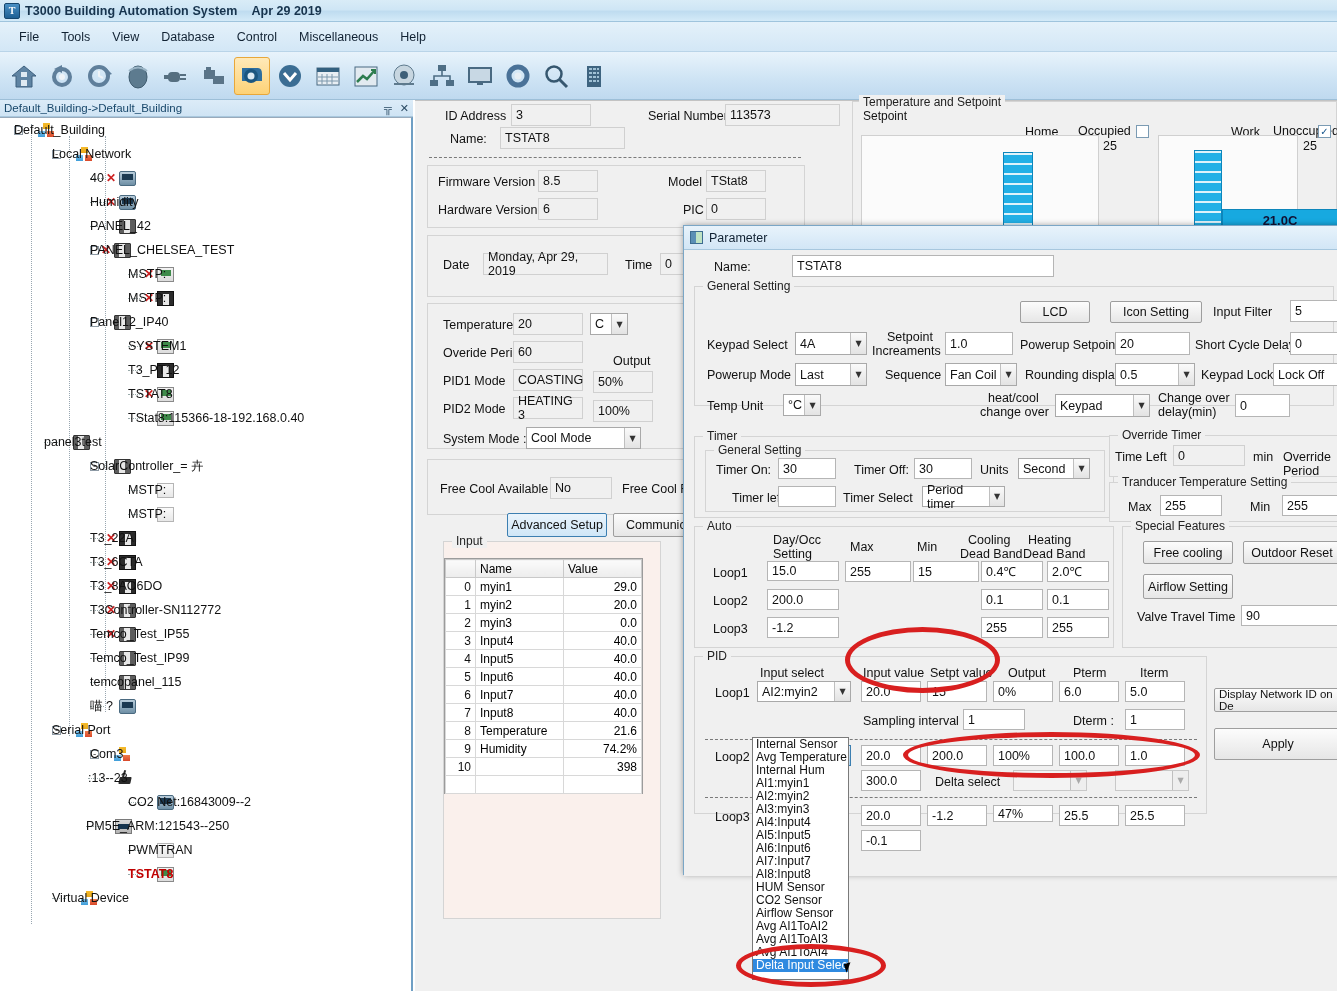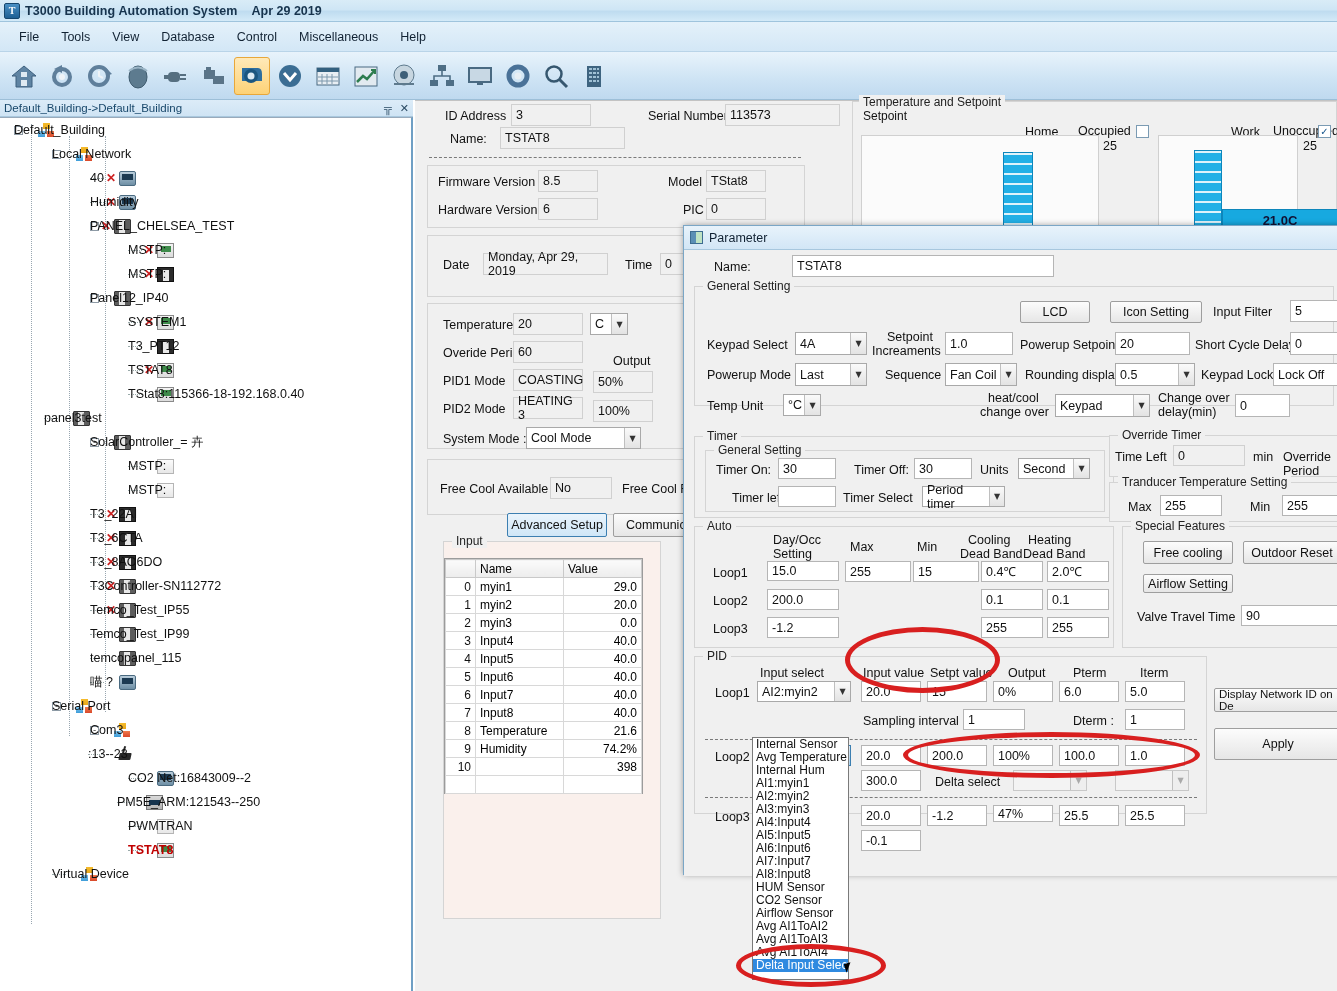--- a/index.html
+++ b/index.html
@@ -388,20 +388,26 @@
           <span class="ico dev"></span>
           <span class="lbl">40</span>
         </div>
         <div class="tnode" style="padding-left: 90px;">
           <span class="dash"></span>
           <span class="xmark">✕</span>
           <span class="ico dev"></span>
           <span class="lbl">Humidity</span>
         </div>
         <div class="tnode" style="padding-left: 90px;">
+          <span class="dash"></span>
+          <span class="xmark"></span>
+          <span class="ico panel"></span>
+          <span class="lbl">PANEL_42</span>
+        </div>
+        <div class="tnode" style="padding-left: 90px;">
           <span class="exp">-</span>
           <span class="xmark">✕</span>
           <span class="ico panel"></span>
           <span class="lbl">PANEL_CHELSEA_TEST</span>
         </div>
         <div class="tnode" style="padding-left: 128px;">
           <span class="dash"></span>
           <span class="xmark">✕</span>
           <span class="ico stat"></span>
           <span class="lbl">MSTP:</span>
@@ -531,21 +537,21 @@
           <span class="xmark"></span>
           <span class="ico ant"></span>
           <span class="lbl">:13--23</span>
         </div>
         <div class="tnode" style="padding-left: 128px;">
           <span class="dash"></span>
           <span class="xmark"></span>
           <span class="ico dev"></span>
           <span class="lbl">CO2 Net:16843009--2</span>
         </div>
-        <div class="tnode" style="padding-left: 117px;">
+        <div class="tnode" style="padding-left: 86px;">
           <span class="dash"></span>
           <span class="xmark"></span>
           <span class="ico meter"></span>
           <span class="lbl">PM5E_ARM:121543--250</span>
         </div>
         <div class="tnode" style="padding-left: 128px;">
           <span class="dash"></span>
           <span class="xmark"></span>
           <span class="ico blank"></span>
           <span class="lbl">PWMTRAN</span>
@@ -856,21 +862,21 @@
             <div class="fld white" style="left: 72px; top: 90px; width: 72px; height: 21px;">-1.2</div>
             <div class="fld white" style="left: 286px; top: 90px; width: 62px; height: 21px;">255</div>
             <div class="fld white" style="left: 352px; top: 90px; width: 62px; height: 21px;">255</div>
           </div>
       </div>
 
       <div class="grp" style="left:438px;top:276px;width:219px;height:122px;">
         <div class="cap">Special Features</div>
         <div class="btn" style="left:20px;top:14px;width:90px;height:23px;">Free cooling</div>
         <div class="btn" style="left:120px;top:14px;width:98px;height:23px;">Outdoor Reset</div>
-        <div class="btn" style="left:20px;top:47px;width:90px;height:19px;">Airflow Setting</div>
+        <div class="btn" style="left:20px;top:47px;width:90px;height:25px;">Airflow Setting</div>
         <div class="lbl" style="left:14px;top:83px;">Valve Travel Time</div>
         <div class="fld white" style="left:118px;top:78px;width:100px;height:21px;">90</div>
       </div>
 
       <div class="grp" style="left:10px;top:406px;width:513px;height:158px;">
         <div class="cap">PID</div>
         <div class="lbl" style="left:65px;top:9px;">Input select</div>
         <div class="lbl" style="left:168px;top:9px;">Input value</div>
         <div class="lbl" style="left:235px;top:9px;">Setpt value</div>
         <div class="lbl" style="left:313px;top:9px;">Output</div>

